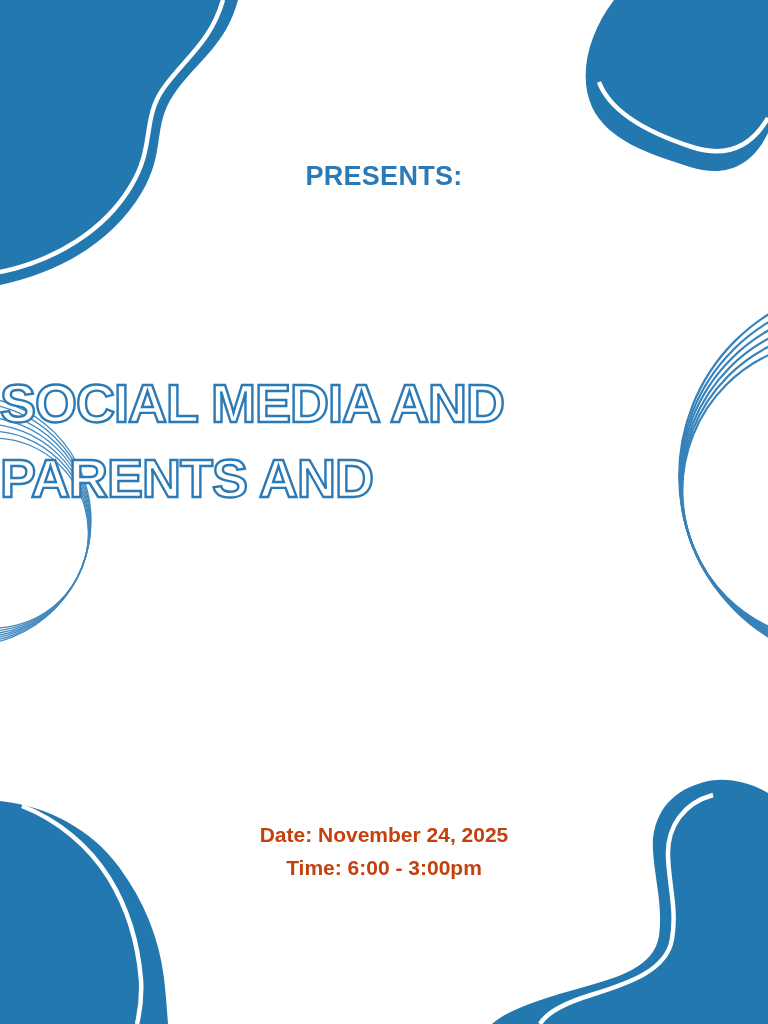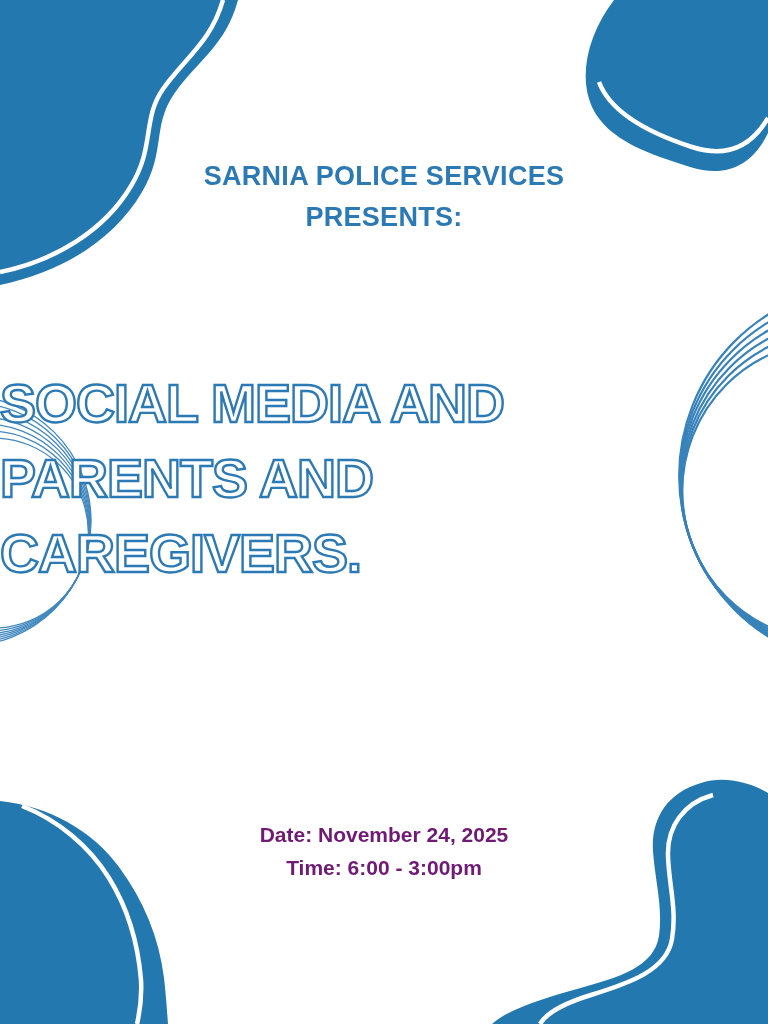--- a/index.html
+++ b/index.html
@@ -45,21 +45,21 @@
   @supports (-webkit-text-stroke: 1px black) {
     .title .t-line {
       color: #ffffff;
       -webkit-text-stroke: 2.4px #2c7ab5;
     }
   }
 
   .details {
     position: absolute; top: 818px; left: 0; right: 0;
     text-align: center;
-    color: #701a75;
+    color: #c2410c;
     font-weight: bold;
     font-size: 21px;
     line-height: 33px;
   }
 </style>
 </head>
 <body>
 
 <div class="poster">
 
@@ -101,28 +101,26 @@
 
     <g>
       <path fill="#2478B0" d="M 768 793 C 748 781, 722 776, 701 783 C 666 793, 651 820, 653 851 C 655 881, 663 906, 659 936 C 654 967, 620 977, 577 989 C 541 999, 507 1010, 492 1024 L 768 1024 Z"></path>
       <path fill="none" stroke="#FFFFFF" stroke-width="4.5" d="M 713 795 C 684 803, 667 826, 668 856 C 669 886, 677 909, 672 939 C 667 970, 630 983, 591 995 C 565 1003, 547 1012, 540 1024"></path>
     </g>
   </svg>
 
   <div class="content-layer">
 
     <header class="header">
-      <div>SARNIA POLICE SERVICES</div>
       <div>PRESENTS:</div>
     </header>
 
     <main class="title">
       <div class="t-line">SOCIAL MEDIA AND</div>
       <div class="t-line">PARENTS AND</div>
-      <div class="t-line">CAREGIVERS.</div>
     </main>
 
     <section class="details">
       <div>Date: November 24, 2025</div>
       <div>Time: 6:00 - 3:00pm</div>
     </section>
 
   </div>
 </div>
 

